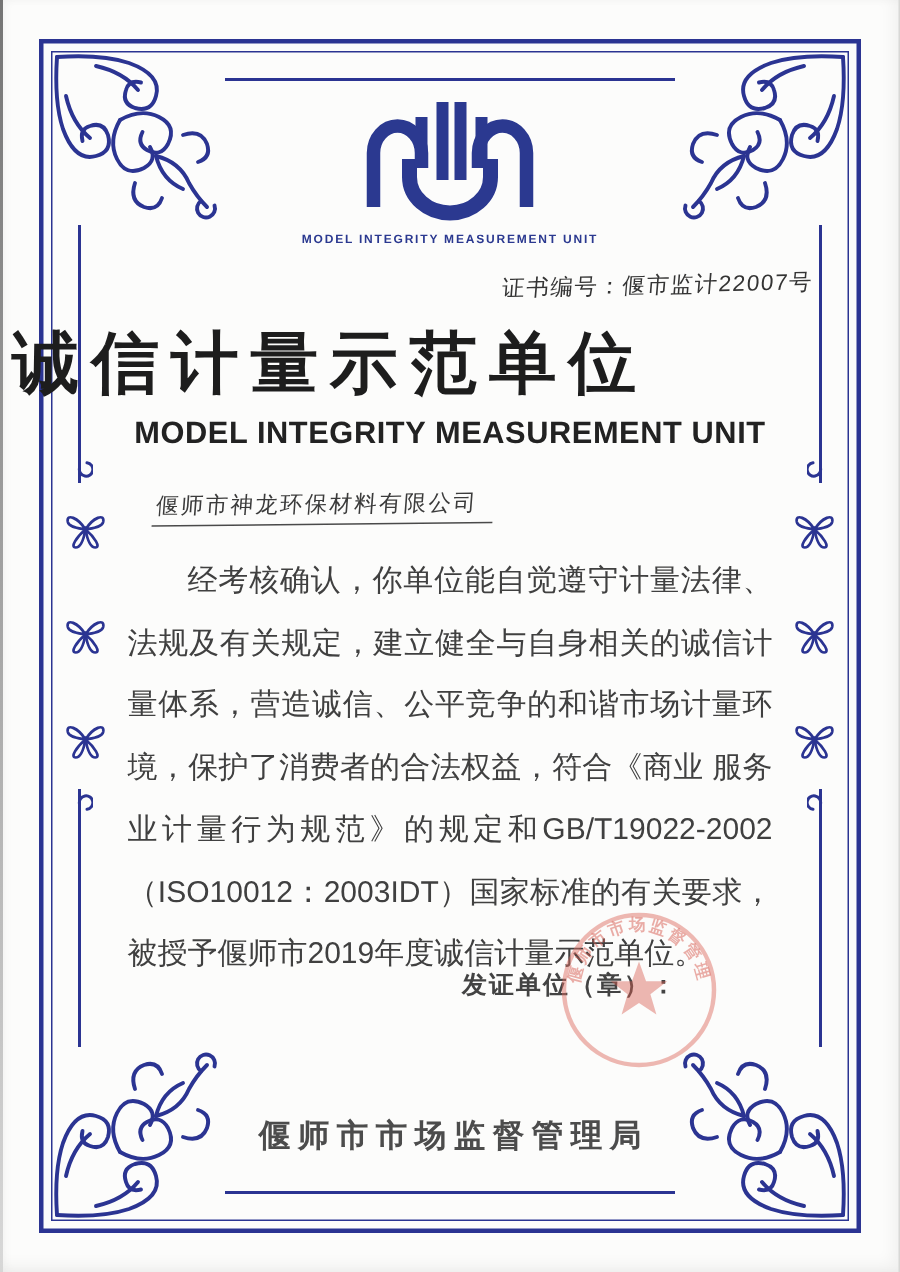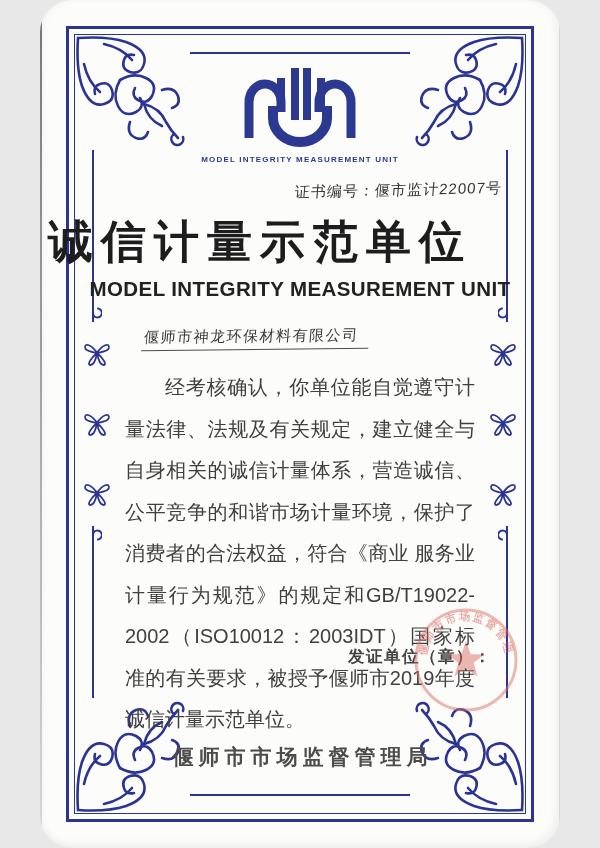--- a/index.html
+++ b/index.html
@@ -1,21 +1,20 @@
 <!DOCTYPE html>
 <html><head>
 <meta charset="utf-8">
 <style>
   html,body{margin:0;padding:0;background:#e8e8e8;}
   .page{
-    position:relative; width:520px; height:848px; margin:0 auto;
+    position:relative; width:600px; height:848px; margin:0 auto;
     background:#fcfcfb; overflow:hidden;
     font-family:"Liberation Sans", sans-serif;
     box-shadow:inset -4px -4px 10px rgba(0,0,0,.05), inset 4px 0 6px rgba(0,0,0,.03);
-    border-radius:32px;
   }
   .scan-edge-left{position:absolute;left:0;top:0;width:2px;height:100%;background:linear-gradient(#4a4a4a,#9a9a9a 60%, #cfcfcf);opacity:.75;}
   .scan-edge-right{position:absolute;right:0;top:0;width:1px;height:100%;background:#d8d8d6;}
 
   
   .border-outer{position:absolute;left:26px;top:26px;right:26px;bottom:26px;border:3px solid var(--blue);}
   .border-mid{position:absolute;left:34px;top:34px;right:34px;bottom:34px;border:1px solid var(--blue);}
   .iline{position:absolute;background:var(--blue);}
   .iline.h{height:2px;left:150px;right:150px;}
   .iline.v{width:2px;}

